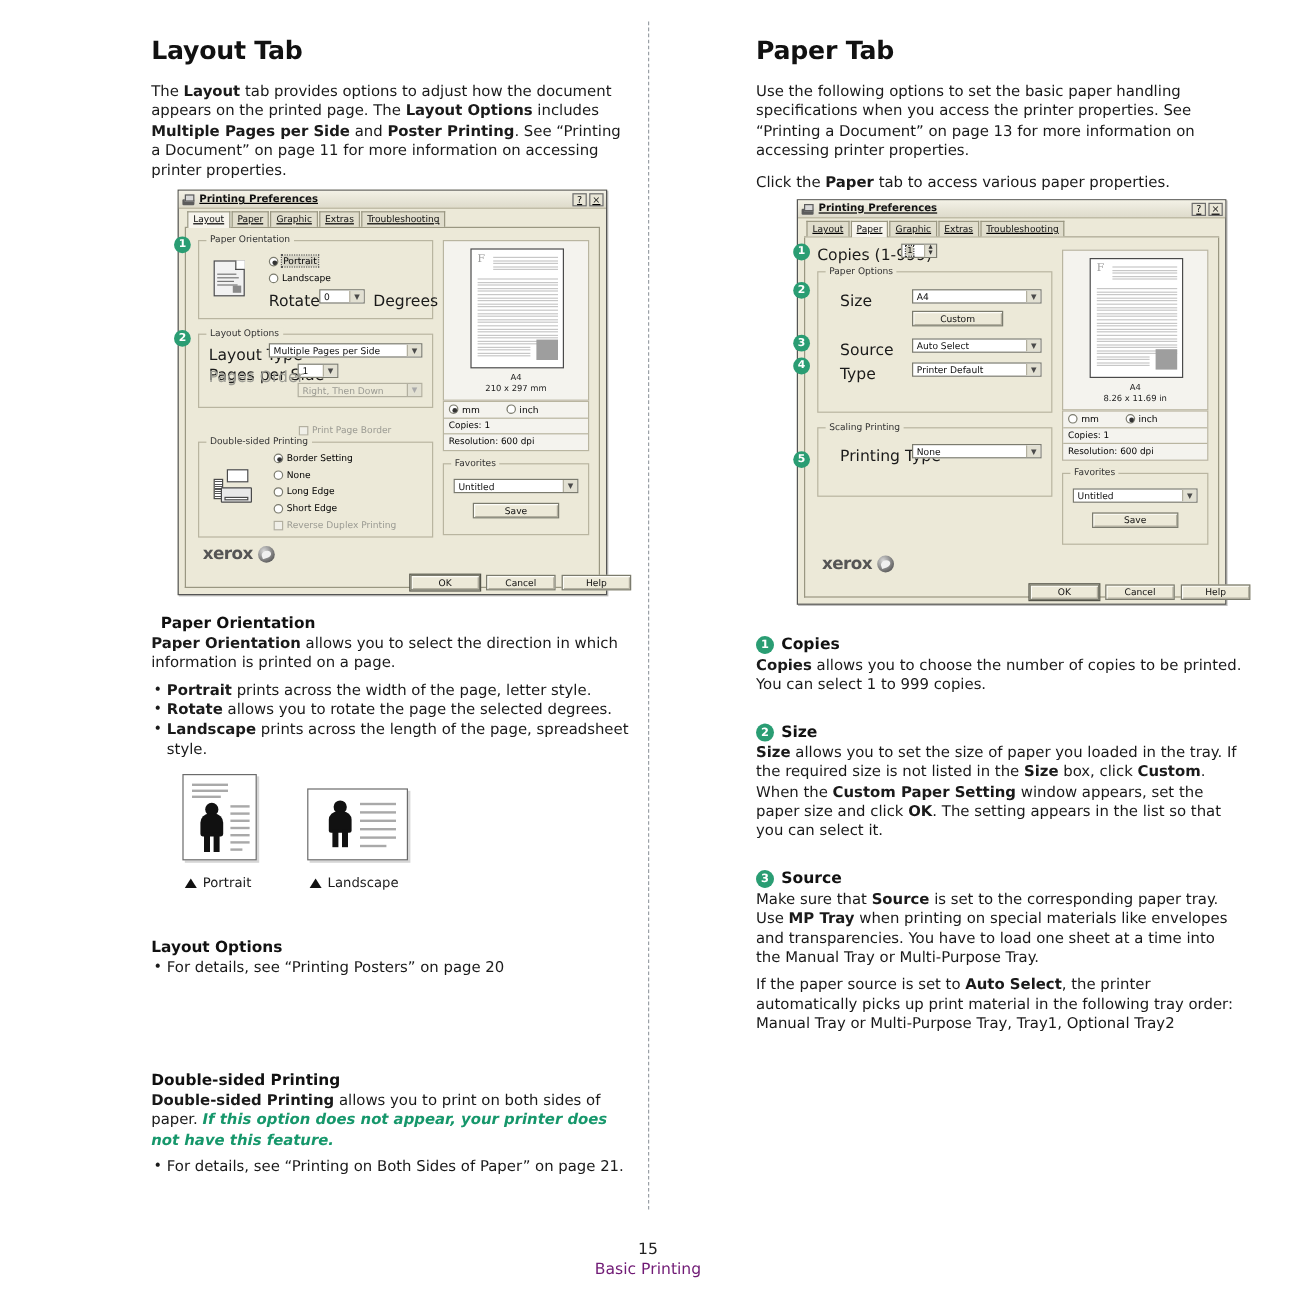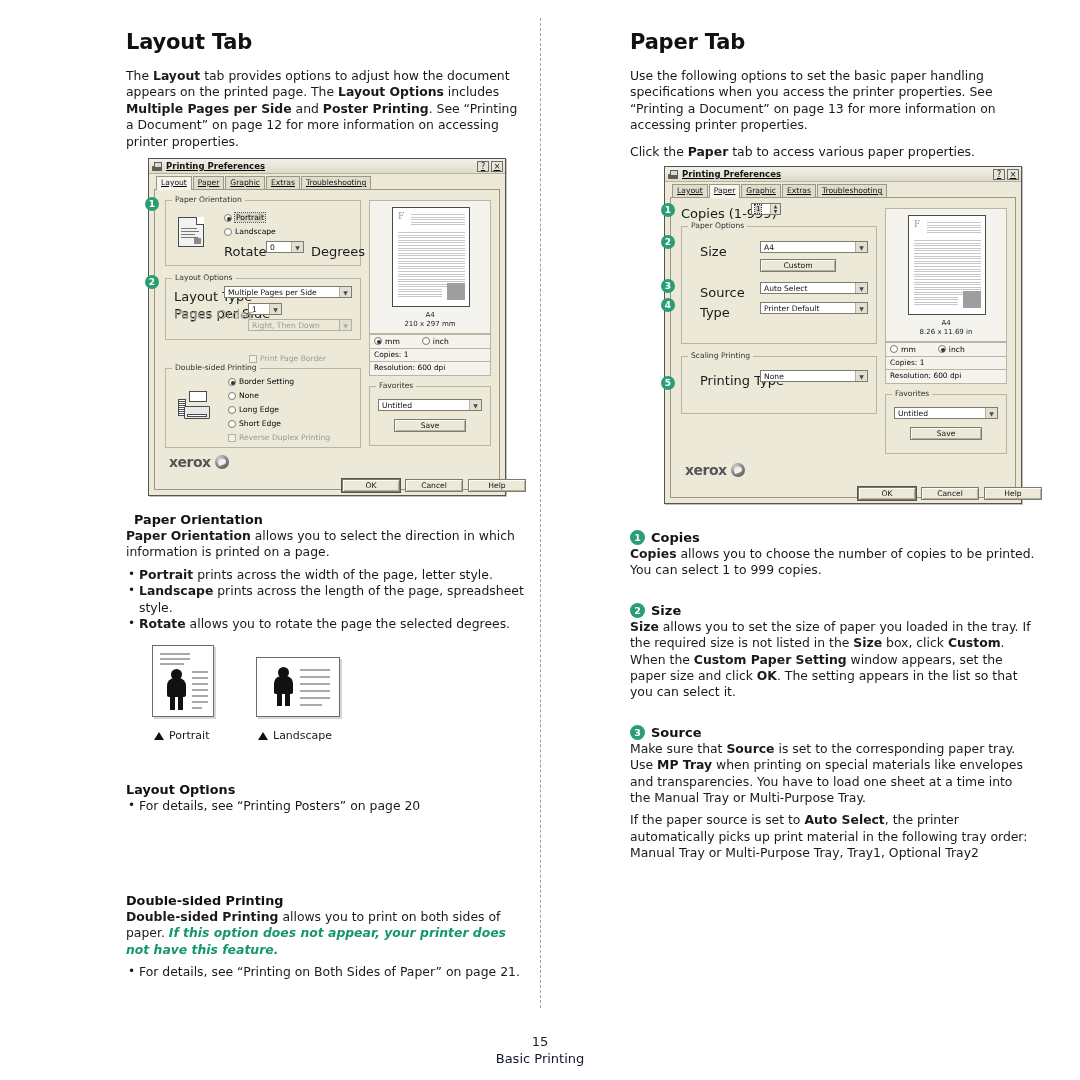--- a/index.html
+++ b/index.html
@@ -290,40 +290,40 @@
   
   .ph { position:absolute; background:#111; border-radius:50%; }
   .pb { position:absolute; background:#111; border-radius:40% 40% 10% 10%; }
   .plg { position:absolute; background:#111; }
 
   
   .footer {
     position:absolute; left:0; right:0; bottom:14px; text-align:center;
   }
   .footer .pnum { font-size:13px; color:#222; margin-bottom:2px; }
-  .footer .ftxt { font-size:13px; color:#0f172a; }
+  .footer .ftxt { font-size:13px; color:#701a75; }
 
   
   .edge-badge {
     position:absolute; width:14px; height:14px; border-radius:50%;
     background:#2a9d73; color:#fff; font-size:9px; font-weight:bold;
     display:flex; align-items:center; justify-content:center; z-index:5;
     font-family:"DejaVu Sans", sans-serif;
   }
 </style>
 </head>
 <body>
 
 <div class="page">
 
   <div class="divider"></div>
 
   <div class="col col-left">
     <h1 class="sec-title">Layout Tab</h1>
-    <p class="body"><span>The </span><b>Layout</b><span> tab provides options to adjust how the document appears on the printed page. The </span><b>Layout Options</b><span> includes </span><b>Multiple Pages per Side</b><span> and </span><b>Poster Printing</b><span>. See “Printing a Document” on page 12 for more information on accessing printer properties.</span></p>
+    <p class="body"><span>The </span><b>Layout</b><span> tab provides options to adjust how the document appears on the printed page. The </span><b>Layout Options</b><span> includes </span><b>Multiple Pages per Side</b><span> and </span><b>Poster Printing</b><span>. See “Printing a Document” on page 11 for more information on accessing printer properties.</span></p>
   </div>
 
   <div class="dlg dlg-left">
     <div class="titlebar">
       <span class="printer-ico"></span>
       <span class="title-text">Printing Preferences</span>
       <span class="tb-btns">
         <span class="tb-btn">?</span>
         <span class="tb-btn">×</span>
       </span>
@@ -515,22 +515,22 @@
       <div class="btn" style="left:256px; top:305px; width:58px;">Cancel</div>
       <div class="btn" style="left:319px; top:305px; width:58px;">Help</div>
     </div>
   </div>
 
   <div style="position:absolute; left:126px; top:512px; width:400px;">
     <h3 class="sub indent">Paper Orientation</h3>
     <p class="body tight"><b>Paper Orientation</b><span> allows you to select the direction in which information is printed on a page.</span></p>
     <ul class="bullets">
       <li><b>Portrait</b><span> prints across the width of the page, letter style.</span></li>
+      <li><b>Rotate</b><span> allows you to rotate the page the selected degrees.</span></li>
       <li><b>Landscape</b><span> prints across the length of the page, spreadsheet style.</span></li>
-      <li><b>Rotate</b><span> allows you to rotate the page the selected degrees.</span></li>
     </ul>
   </div>
 
   <div class="figs">
 
     <div class="fig" style="left:0; top:0;">
       <div class="frame" style="left:0; top:0; width:62px; height:72px;"></div>
       <div class="fl" style="left:8px; top:8px; width:30px;"></div>
       <div class="fl" style="left:8px; top:13px; width:30px;"></div>
       <div class="fl" style="left:8px; top:18px; width:24px;"></div>

